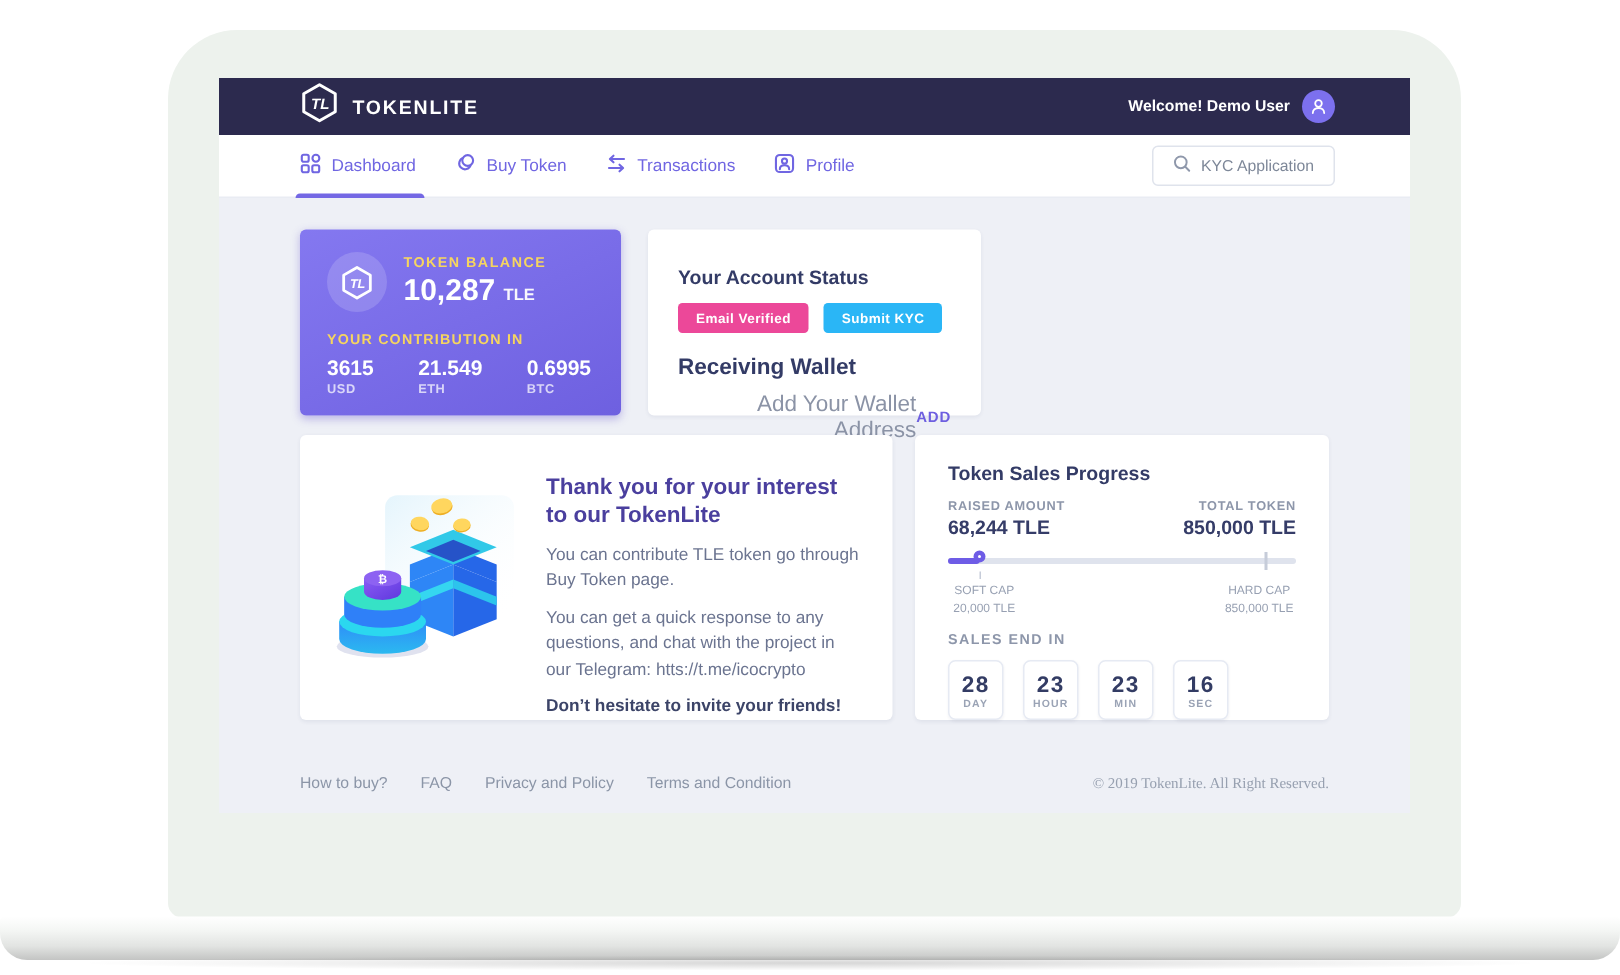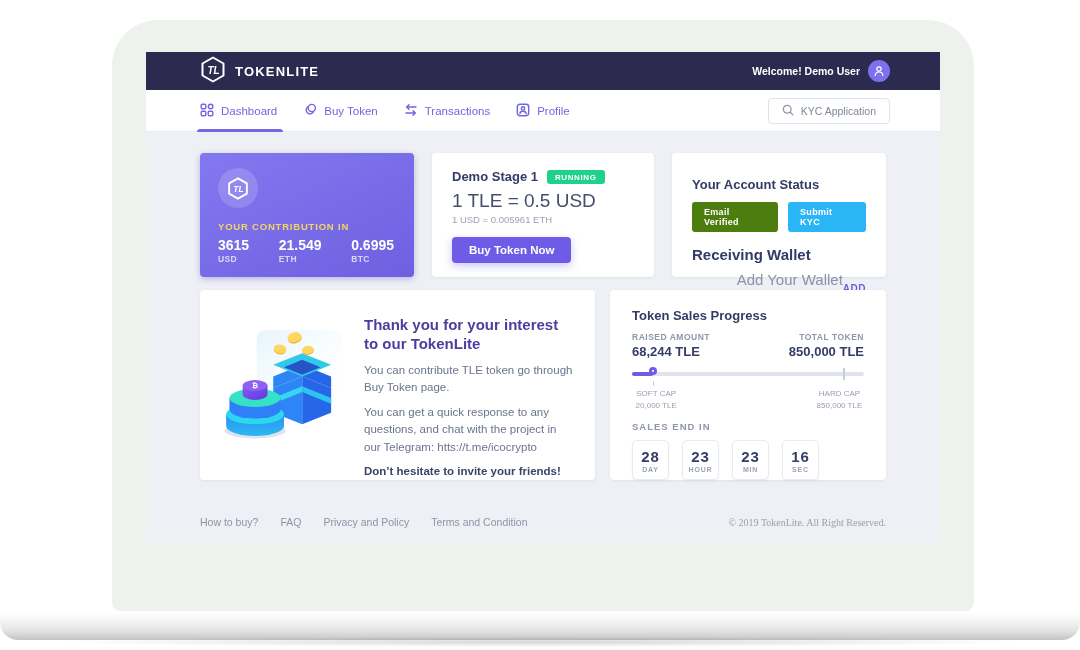--- a/index.html
+++ b/index.html
@@ -55,21 +55,21 @@
   .badge { display:inline-block; color:#fff; font-weight:bold; border-radius:3px; }
   .badge-running { background:#1fd18c; font-size:8px; letter-spacing:0.6px; padding:3px 8px 2px; }
   .rate { font-size:19px; color:#474e6b; margin-top:6px; }
   .sub-rate { font-size:9.5px; color:#9aa2b5; margin-top:2px; }
   .buy-btn { margin-top:12px; background:#6e5ce6; color:#fff; font-size:11.5px; font-weight:bold; border:none; border-radius:4px;
     padding:7px 17px; cursor:pointer; box-shadow:0 3px 8px rgba(110,92,230,0.35); }
 
   
   .account-card { height:124px; padding:24px 20px; }
   .badges { display:flex; gap:10px; margin-top:10px; }
-  .badge-green { background:#4d7c0f; font-size:9px; padding:5px 12px; letter-spacing:0.3px; cursor:pointer; }
+  .badge-green { background:#ec4899; font-size:9px; padding:5px 12px; letter-spacing:0.3px; cursor:pointer; }
   .badge-blue  { background:#2ab6f6; font-size:9px; padding:5px 12px; letter-spacing:0.3px; cursor:pointer; }
   .wallet-title { margin-top:14px; font-size:15px; font-weight:bold; color:#333b66; }
   .wallet-row { display:flex; align-items:center; margin-top:8px; }
   .wallet-hint { font-size:15px; color:#8b93a6;text-align:right; }
   .add-link { margin-left:auto; font-size:10px; font-weight:bold; color:#6e5fe0; letter-spacing:0.5px; cursor:pointer; }
 
   .row2 { display:grid; grid-template-columns:395px 276px; gap:15px; margin-top:13px; }
 
   
   .thanks-card { height:190px; padding:18px 22px; display:flex; gap:18px; align-items:center; }
@@ -197,47 +197,45 @@
       <div class="row1">
 
         <div class="card balance-card">
           <div class="bal-top">
             <span class="bal-icon">
               <svg width="22" height="23" viewBox="0 0 26 27">
                 <path d="M13 1.5 L23.5 7.5 V19.5 L13 25.5 L2.5 19.5 V7.5 Z" stroke="#ffffff" stroke-width="2.2" fill="none" stroke-linejoin="round"></path>
                 <text x="13.5" y="17.5" font-size="10" font-weight="bold" font-style="italic" fill="#ffffff" text-anchor="middle" font-family="Liberation Sans, sans-serif">TL</text>
               </svg>
             </span>
+            <div>
+              <div class="bal-label">TOKEN BALANCE</div>
+              <div class="bal-amount">
+                <span>10,287</span>
+                <span class="bal-unit">TLE</span>
+              </div>
+            </div>
           </div>
           <div class="contrib-label">YOUR CONTRIBUTION IN</div>
           <div class="contrib-row">
             <div>
               <div class="contrib-value">3615</div>
               <div class="contrib-cur">USD</div>
             </div>
             <div>
               <div class="contrib-value">21.549</div>
               <div class="contrib-cur">ETH</div>
             </div>
             <div>
               <div class="contrib-value">0.6995</div>
               <div class="contrib-cur">BTC</div>
             </div>
           </div>
         </div>
 
-        <div class="card stage-card">
-          <div class="stage-head">
-            <span class="card-title">Demo Stage 1</span>
-            <span class="badge badge-running">RUNNING</span>
-          </div>
-          <div class="rate">1 TLE = 0.5 USD</div>
-          <div class="sub-rate">1 USD = 0.005961 ETH</div>
-          <button class="buy-btn">Buy Token Now</button>
-        </div>
 
         <div class="card account-card">
           <div class="card-title">Your Account Status</div>
           <div class="badges">
             <span class="badge badge-green">Email Verified</span>
             <span class="badge badge-blue">Submit KYC</span>
           </div>
           <div class="wallet-title">Receiving Wallet</div>
           <div class="wallet-row">
             <span class="wallet-hint">Add Your Wallet Address</span>

